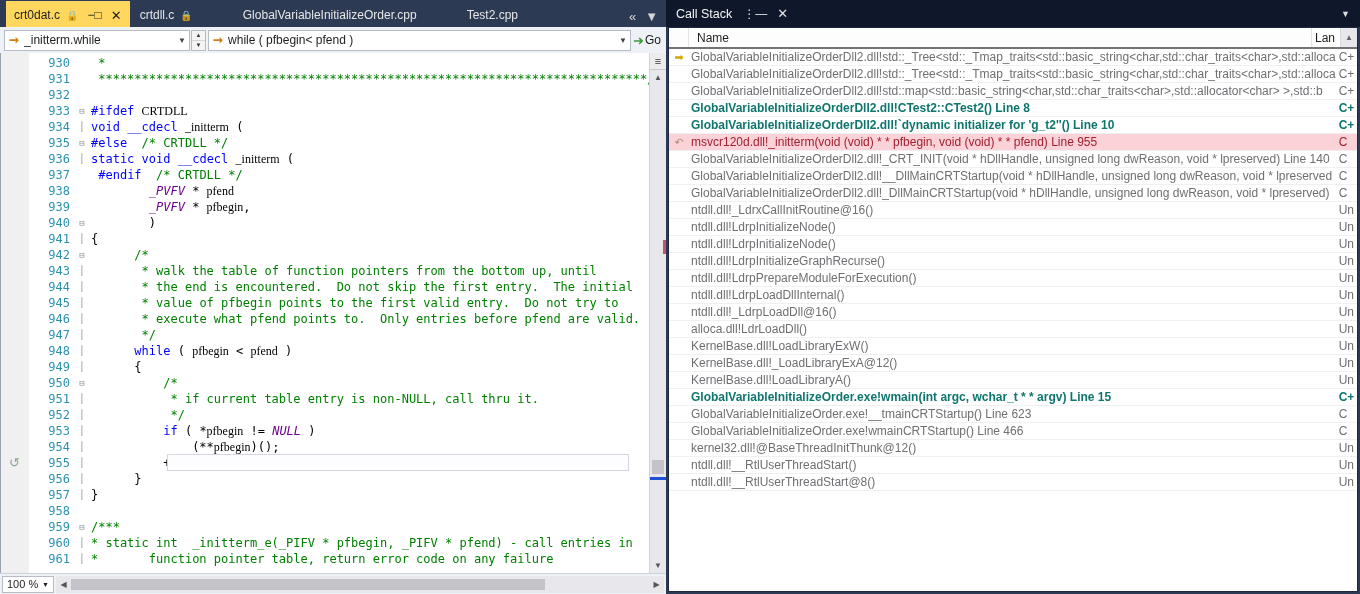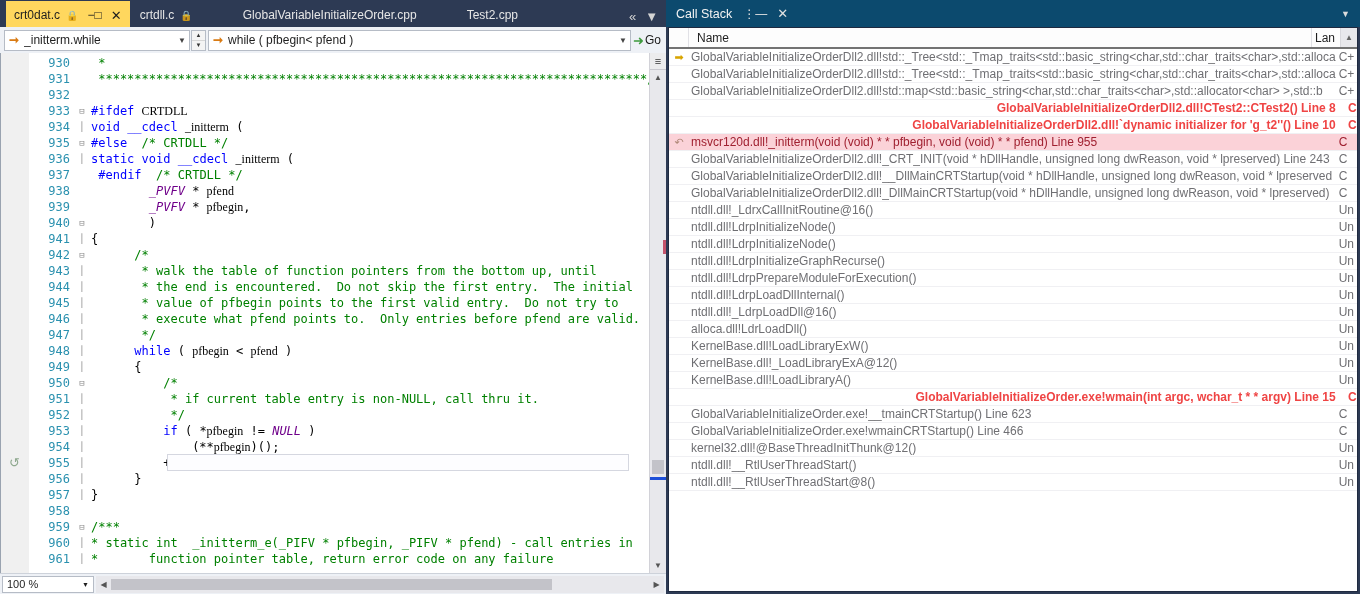--- a/index.html
+++ b/index.html
@@ -127,38 +127,38 @@
     display: flex; align-items: center; justify-content: center;
     color: #333; font-size: 11px; line-height: 1;
   }
 
   
   .botbar {
     height: 21px; background: #eef1f6; display: flex; align-items: center;
     padding: 0 2px; gap: 2px; border-top: 1px solid #cdd2da;
   }
   .zoombox {
-    width: 92px; height: 17px; background: #fff; border: 1px solid #b6bcc6;
+    width: 52px; height: 17px; background: #fff; border: 1px solid #b6bcc6;
     display: flex; align-items: center; font-size: 11px; color: #1e1e1e; padding-left: 4px;
   }
   .zoombox .chev { margin-left: auto; margin-right: 4px; font-size: 7px; }
   .hscroll { flex: 1; height: 17px; background: #e8e8ec; display: flex; align-items: center; position: relative; }
   .hs-arrow { width: 15px; text-align: center; font-size: 8px; color: #555; }
   .hs-track { flex: 1; height: 13px; position: relative; }
   .hs-thumb { position: absolute; top: 1px; left: 0; height: 11px; width: 82%; background: #c3c3c9; }
 
   
   #callstack-pane {
     width: 694px; height: 594px; background: #2d3a54;
     display: flex; flex-direction: column; position: relative;
   }
   .cs-titlebar {
     height: 27px; display: flex; align-items: center;
     padding-left: 10px; color: #f3f3f3; font-size: 12.5px;
-    background: #0c4a6e; position: relative;
+    background: #0f172a; position: relative;
   }
   .cs-titlebar .t-pin  { margin-left: 11px; font-size: 12px; color:#e2e2e2; }
   .cs-titlebar .t-close{ margin-left: 10px; font-size: 13px; color:#e2e2e2; }
   .cs-titlebar .t-drop { position: absolute; right: 10px; font-size: 9px; color: #dcdcdc; }
 
   .cs-body {
     flex: 1; background: #fff; margin: 0 2px 2px 2px;
     display: flex; flex-direction: column; overflow: hidden;
     border: 1px solid #1f2a40;
   }
@@ -178,21 +178,21 @@
 
   .cs-rows-wrap { flex: 1; display: flex; overflow: hidden; }
   .cs-rows { flex: 1; }
   .cs-row { height: 17px; display: flex; align-items: center; font-size: 12px;
             border-bottom: 1px solid #f0f0f3; }
   .cs-row .r-icon { width: 20px; text-align: center; font-size: 11px; flex: none; }
   .cs-row .r-name { flex: 1; white-space: nowrap; overflow: hidden;
                     padding-left: 2px; color: #6f6f73; }
   .cs-row .r-lang { width: 28px; flex: none; color: #6f6f73; padding-left: 3px;
                     white-space: nowrap; overflow: hidden; }
-  .cs-row.bold  .r-name, .cs-row.bold .r-lang { color: #ef4444; font-weight: bold; text-align: right; }
+  .cs-row.bold  .r-name, .cs-row.bold .r-lang { color: #0f766e; font-weight: bold; }
   .cs-row.active { background: #fbd2d8; }
   .cs-row.active .r-name, .cs-row.active .r-lang { color: #a02030; }
   .cs-filler { flex: 1; background: #fff; }
 </style>
 </head>
 <body>
 
 <div id="app">
 
   <div id="editor-pane">
@@ -419,21 +419,21 @@
               <div class="r-name">GlobalVariableInitializeOrderDll2.dll!`dynamic initializer for 'g_t2''() Line 10</div>
               <div class="r-lang">C+</div>
             </div>
             <div class="cs-row active">
               <div class="r-icon" style="color: rgb(176, 136, 120);">↶</div>
               <div class="r-name">msvcr120d.dll!_initterm(void (void) * * pfbegin, void (void) * * pfend) Line 955</div>
               <div class="r-lang">C</div>
             </div>
             <div class="cs-row">
               <div class="r-icon"></div>
-              <div class="r-name">GlobalVariableInitializeOrderDll2.dll!_CRT_INIT(void * hDllHandle, unsigned long dwReason, void * lpreserved) Line 243</div>
+              <div class="r-name">GlobalVariableInitializeOrderDll2.dll!_CRT_INIT(void * hDllHandle, unsigned long dwReason, void * lpreserved) Line 140</div>
               <div class="r-lang">C</div>
             </div>
             <div class="cs-row">
               <div class="r-icon"></div>
               <div class="r-name">GlobalVariableInitializeOrderDll2.dll!__DllMainCRTStartup(void * hDllHandle, unsigned long dwReason, void * lpreserved</div>
               <div class="r-lang">C</div>
             </div>
             <div class="cs-row">
               <div class="r-icon"></div>
               <div class="r-name">GlobalVariableInitializeOrderDll2.dll!_DllMainCRTStartup(void * hDllHandle, unsigned long dwReason, void * lpreserved)</div>

